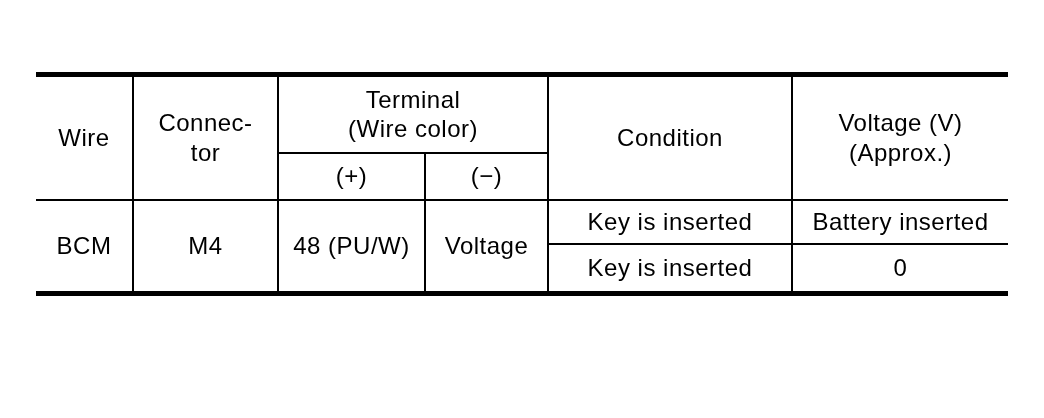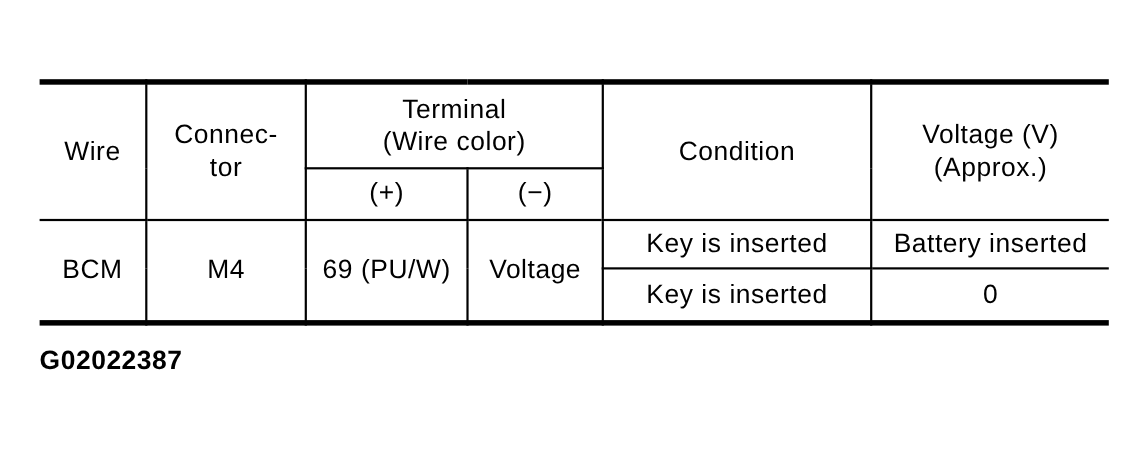--- a/index.html
+++ b/index.html
@@ -72,27 +72,26 @@
         <td rowspan="2" class="b-b">Voltage (V)
 (Approx.)</td>
       </tr>
       <tr style="height:47px">
         <td class="b-r b-b">(+)</td>
         <td class="b-r b-b">(−)</td>
       </tr>
       <tr style="height:44px">
         <td rowspan="2" class="b-r">BCM</td>
         <td rowspan="2" class="b-r">M4</td>
-        <td rowspan="2" class="b-r">69 (PU/W)</td>
+        <td rowspan="2" class="b-r">48 (PU/W)</td>
         <td rowspan="2" class="b-r">Voltage</td>
         <td class="b-r b-b">Key is inserted</td>
         <td class="b-b">Battery inserted</td>
       </tr>
       <tr style="height:50px">
         <td class="b-r">Key is inserted</td>
         <td>0</td>
       </tr>
     </tbody>
   </table>
 
-  <div class="caption">G02022387</div>
 
 </div>
 
 </body></html>

